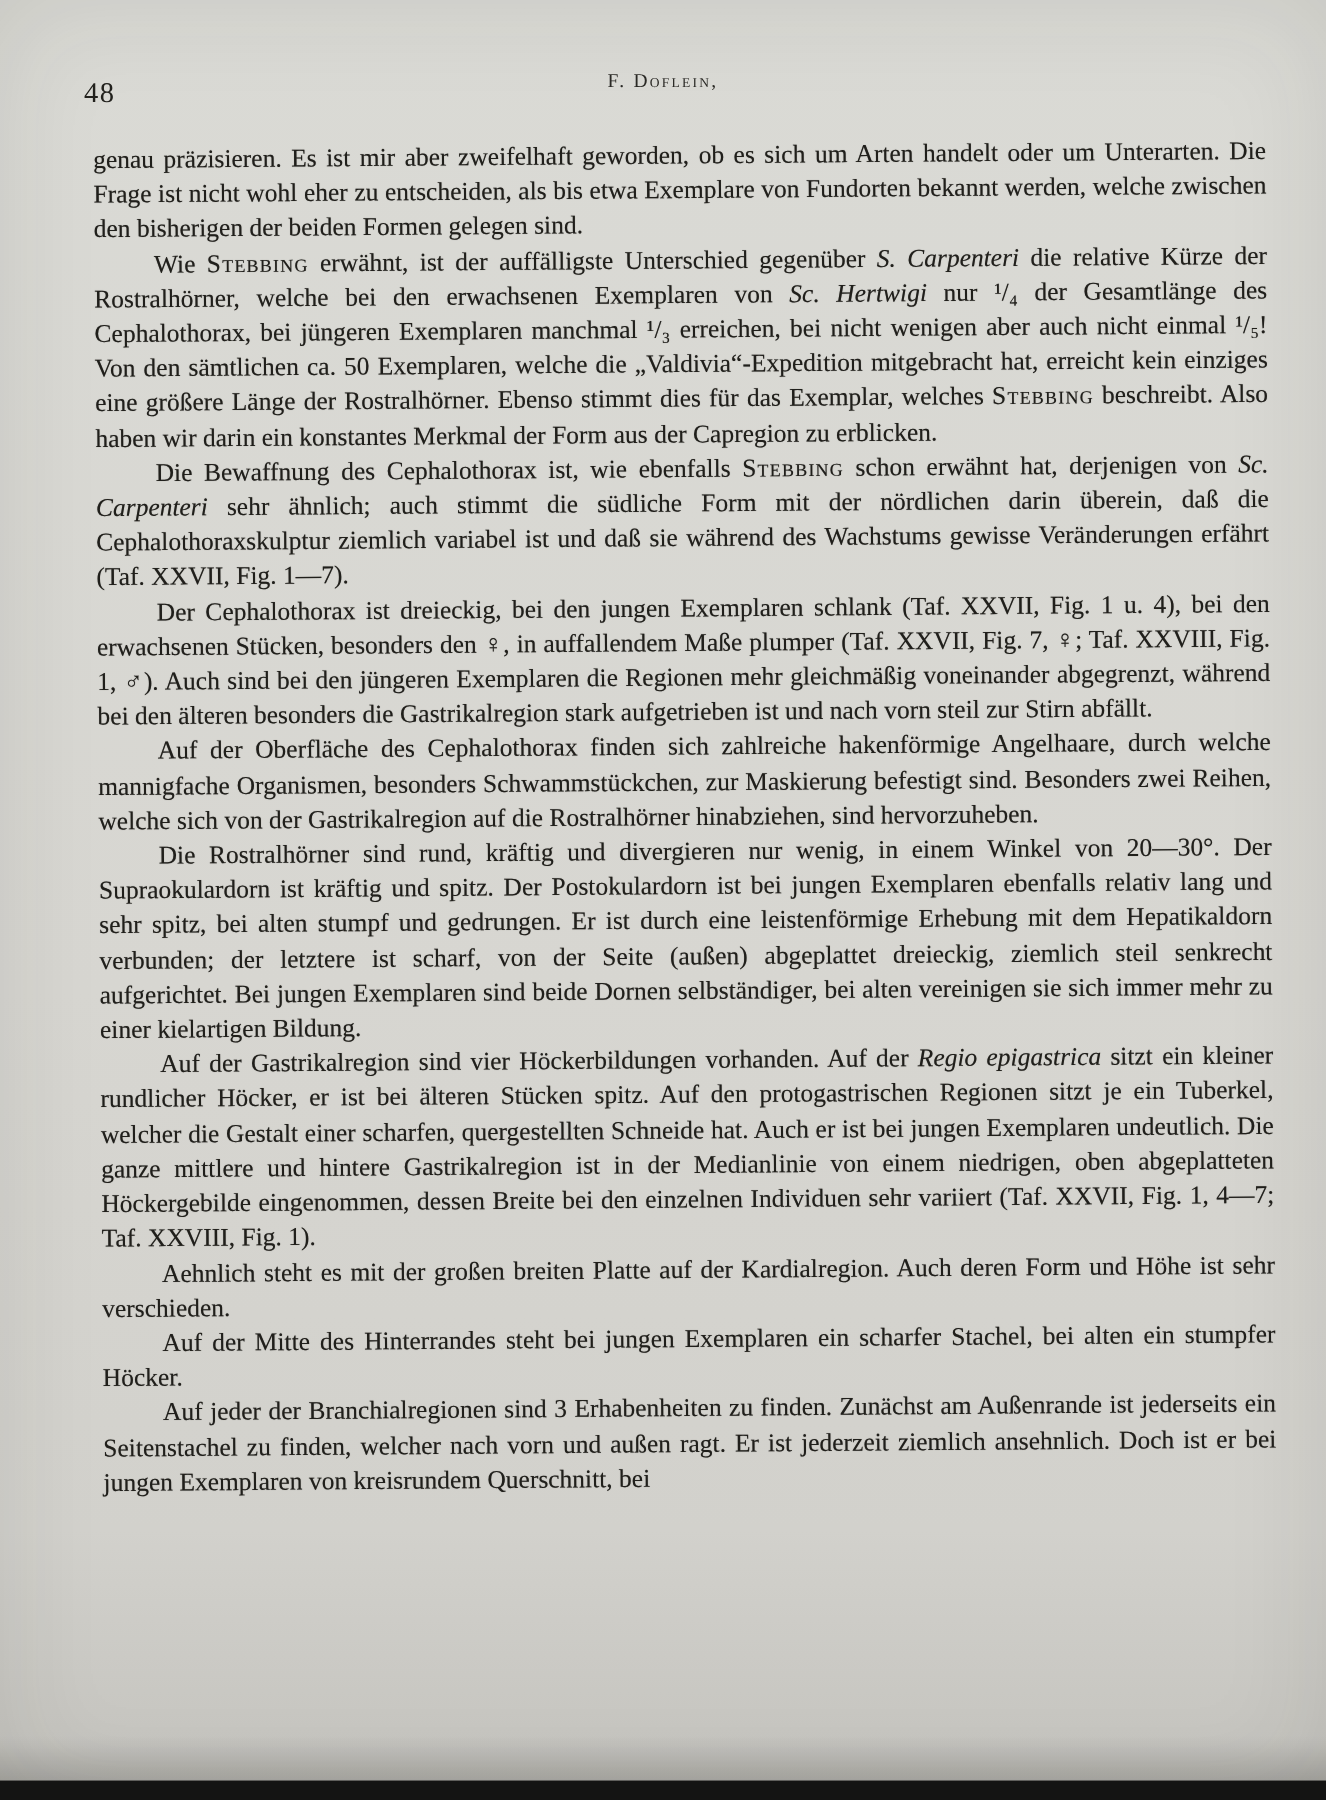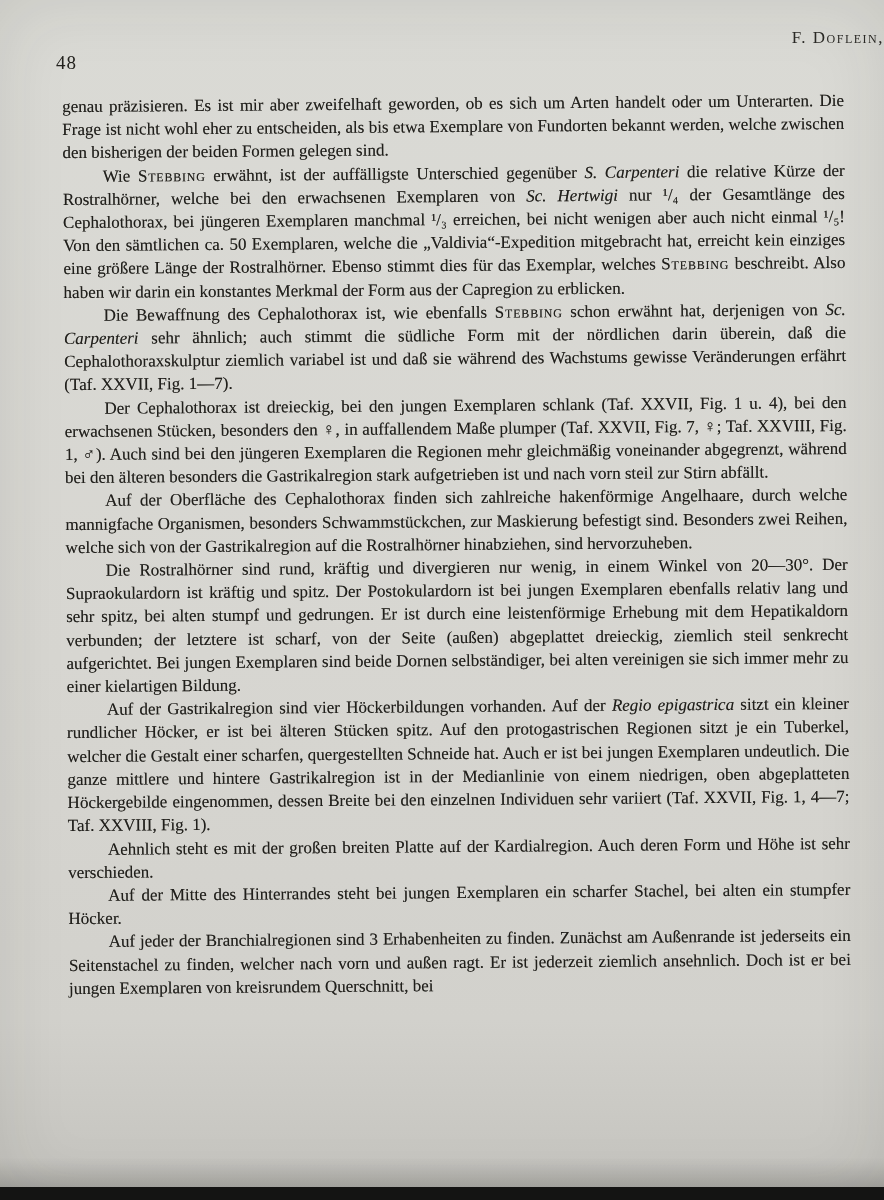--- a/index.html
+++ b/index.html
@@ -21,23 +21,23 @@
     position: absolute;
     left: 56px;
     top: 52px;
     font-size: 19px;
     letter-spacing: 1px;
   }
   .running-header {
     position: absolute;
     left: 0;
     right: 0;
-    top: 28px;
-    text-align: right;
-    font-size: 17px;
+    top: 46px;
+    text-align: center;
+    font-size: 13px;
     font-variant: small-caps;
     letter-spacing: 1.5px;
     color: #2a2925;
   }
   .text-block {
     position: absolute;
     left: 62px;
     top: 92px;
     width: 782px;
     transform: rotate(-0.45deg);

